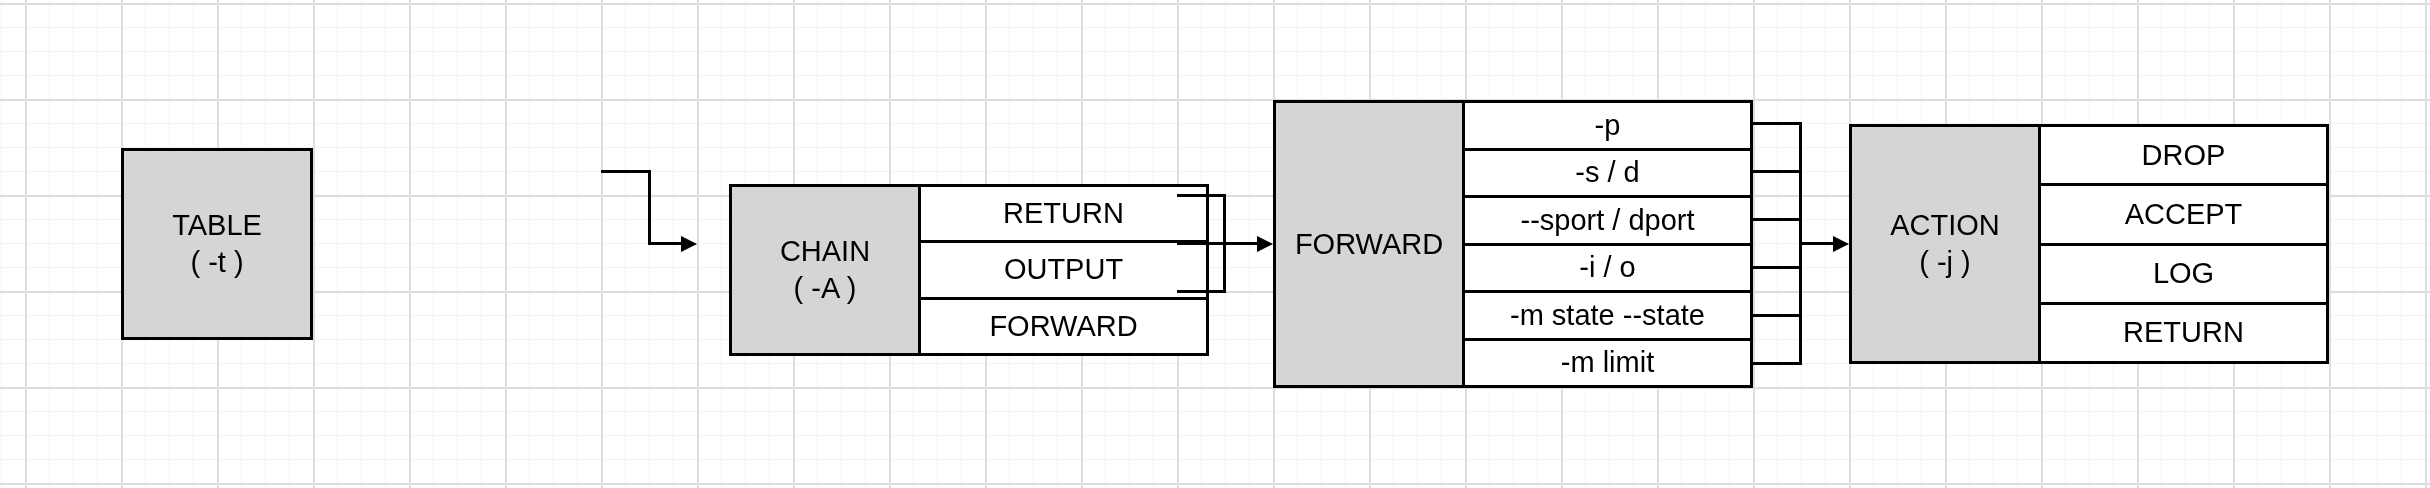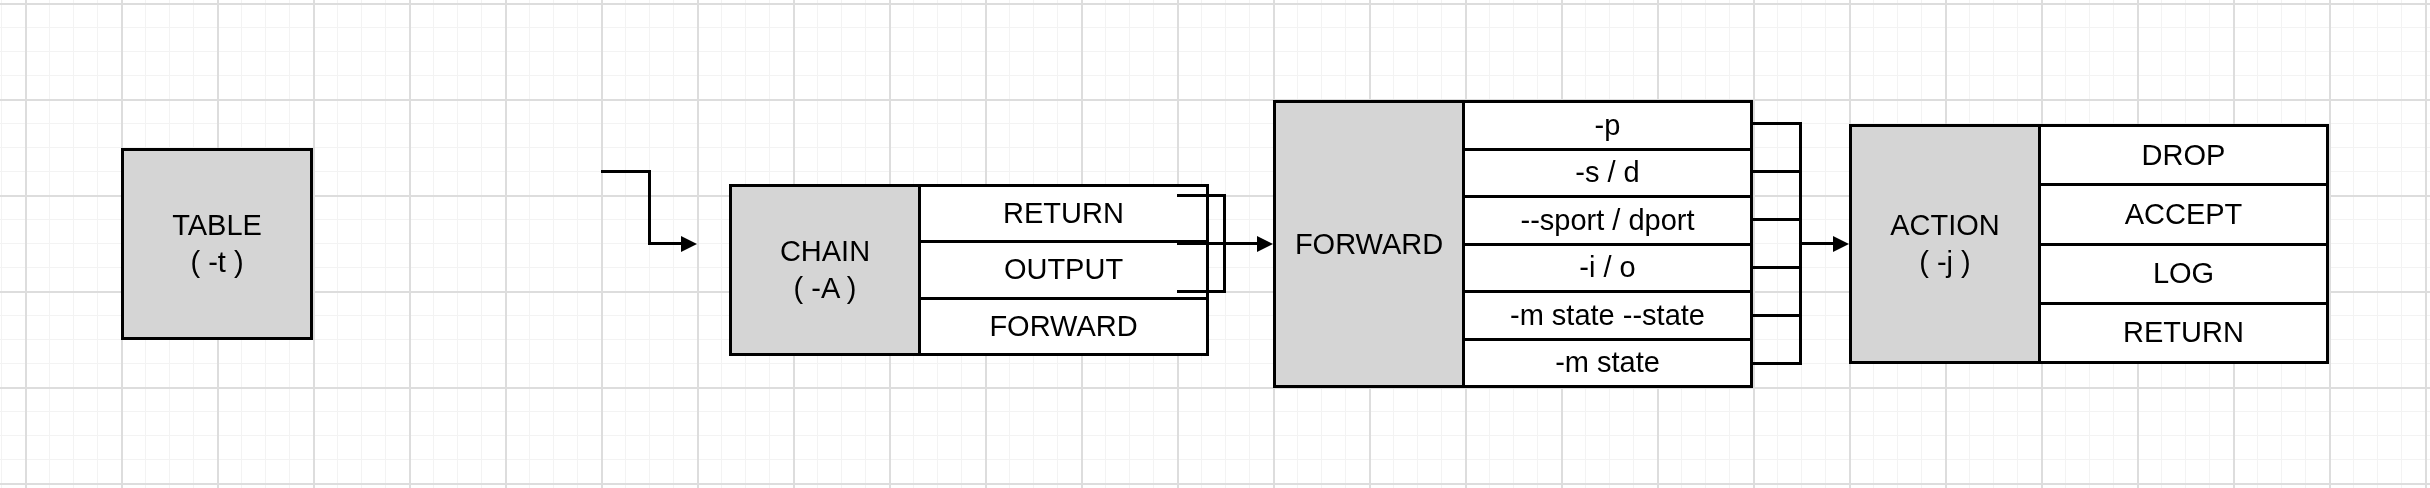--- a/index.html
+++ b/index.html
@@ -99,21 +99,21 @@
     <div class="group-header">
       <span>FORWARD</span>
 
     </div>
     <div class="rows">
       <div class="row"><span>-p</span></div>
       <div class="row"><span>-s / d</span></div>
       <div class="row"><span>--sport / dport</span></div>
       <div class="row"><span>-i / o</span></div>
       <div class="row"><span>-m state --state</span></div>
-      <div class="row"><span>-m state</span></div>
+      <div class="row"><span>-m limit</span></div>
     </div>
   </div>
 
   <div class="group" id="g-action">
     <div class="group-header">
       <span>ACTION</span>
       <span>( -j )</span>
     </div>
     <div class="rows">
       <div class="row"><span>DROP</span></div>

